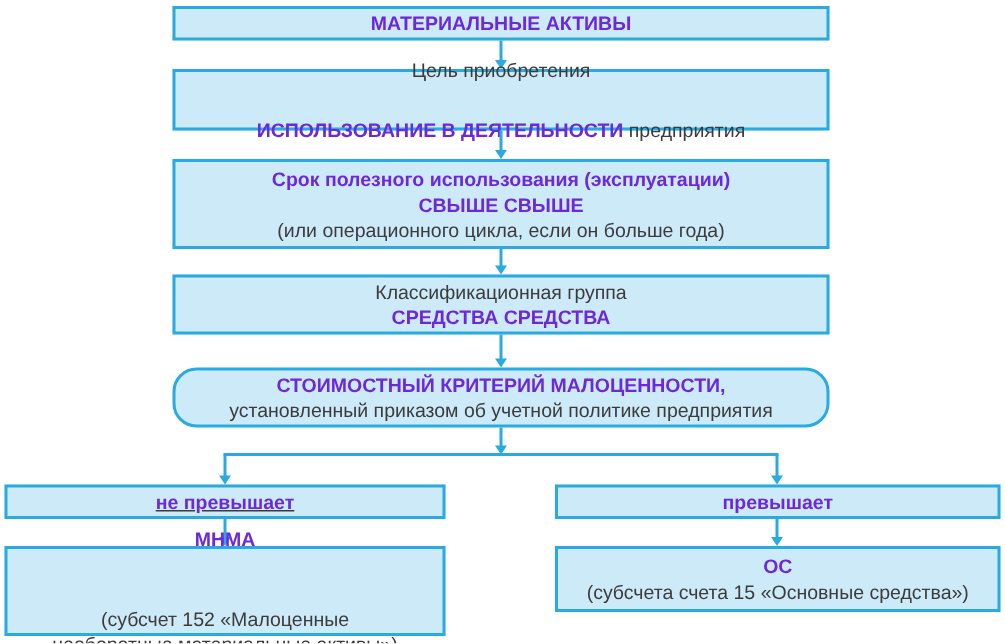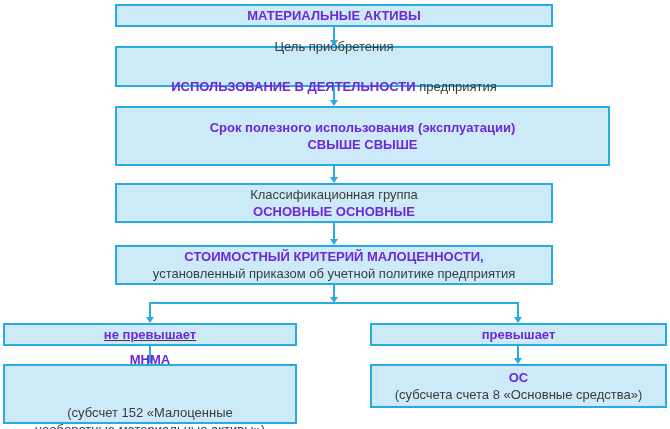--- a/index.html
+++ b/index.html
@@ -48,41 +48,42 @@
   <div class="box" style="left:115px;top:46px;width:438px;height:41px;gap:23px;">
     <div>Цель приобретения</div>
     <div><b>ИСПОЛЬЗОВАНИЕ В ДЕЯТЕЛЬНОСТИ</b><span> предприятия</span></div>
   </div>
 
   <div class="v-arrow" style="left:333px;top:87px;height:19px;">
       <i class="shaft"></i>
       <i class="head"></i>
     </div>
 
-  <div class="box" style="left:115px;top:106px;width:495px;height:60px;">
+  <div class="box" style="left:115px;top:106px;width:438px;height:60px;">
     <div><b>Срок полезного использования (эксплуатации)</b></div>
     <div><b>СВЫШЕ СВЫШЕ</b></div>
+    <div>(или операционного цикла, если он больше года)</div>
   </div>
 
   <div class="v-arrow" style="left:333px;top:166px;height:17px;">
       <i class="shaft"></i>
       <i class="head"></i>
     </div>
 
   <div class="box" style="left:115px;top:183px;width:438px;height:40px;">
     <div>Классификационная группа</div>
-    <div><b>ОСНОВНЫЕ ОСНОВНЫЕ</b></div>
+    <div><b>СРЕДСТВА СРЕДСТВА</b></div>
   </div>
 
   <div class="v-arrow" style="left:333px;top:223px;height:22px;">
       <i class="shaft"></i>
       <i class="head"></i>
     </div>
 
-  <div class="box" style="left:115px;top:245px;width:438px;height:40px;">
+  <div class="box" style="left:115px;top:245px;width:438px;height:40px;border-radius:16px;">
     <div><b>СТОИМОСТНЫЙ КРИТЕРИЙ МАЛОЦЕННОСТИ,</b></div>
     <div>установленный приказом об учетной политике предприятия</div>
   </div>
 
   <div class="v-arrow" style="left:333px;top:285px;height:18px;">
       <i class="shaft"></i>
       <i class="head"></i>
     </div>
   <div class="h-line" style="left:149px;top:302px;width:370px;"></div>
   <div class="v-arrow" style="left:149px;top:303px;height:20px;">
@@ -109,16 +110,16 @@
       <i class="shaft"></i>
       <i class="head"></i>
     </div>
 
   <div class="box" style="left:3px;top:364px;width:294px;height:60px;gap:36px;">
     <div><b>МНМА</b></div>
     <div class="subtitle-wrap">(субсчет 152 «Малоценные необоротные материальные активы»)</div>
   </div>
   <div class="box" style="left:370px;top:364px;width:297px;height:44px;">
     <div><b>ОС</b></div>
-    <div>(субсчета счета 8 «Основные средства»)</div>
+    <div>(субсчета счета 15 «Основные средства»)</div>
   </div>
 
 </div>
 
 </body></html>

